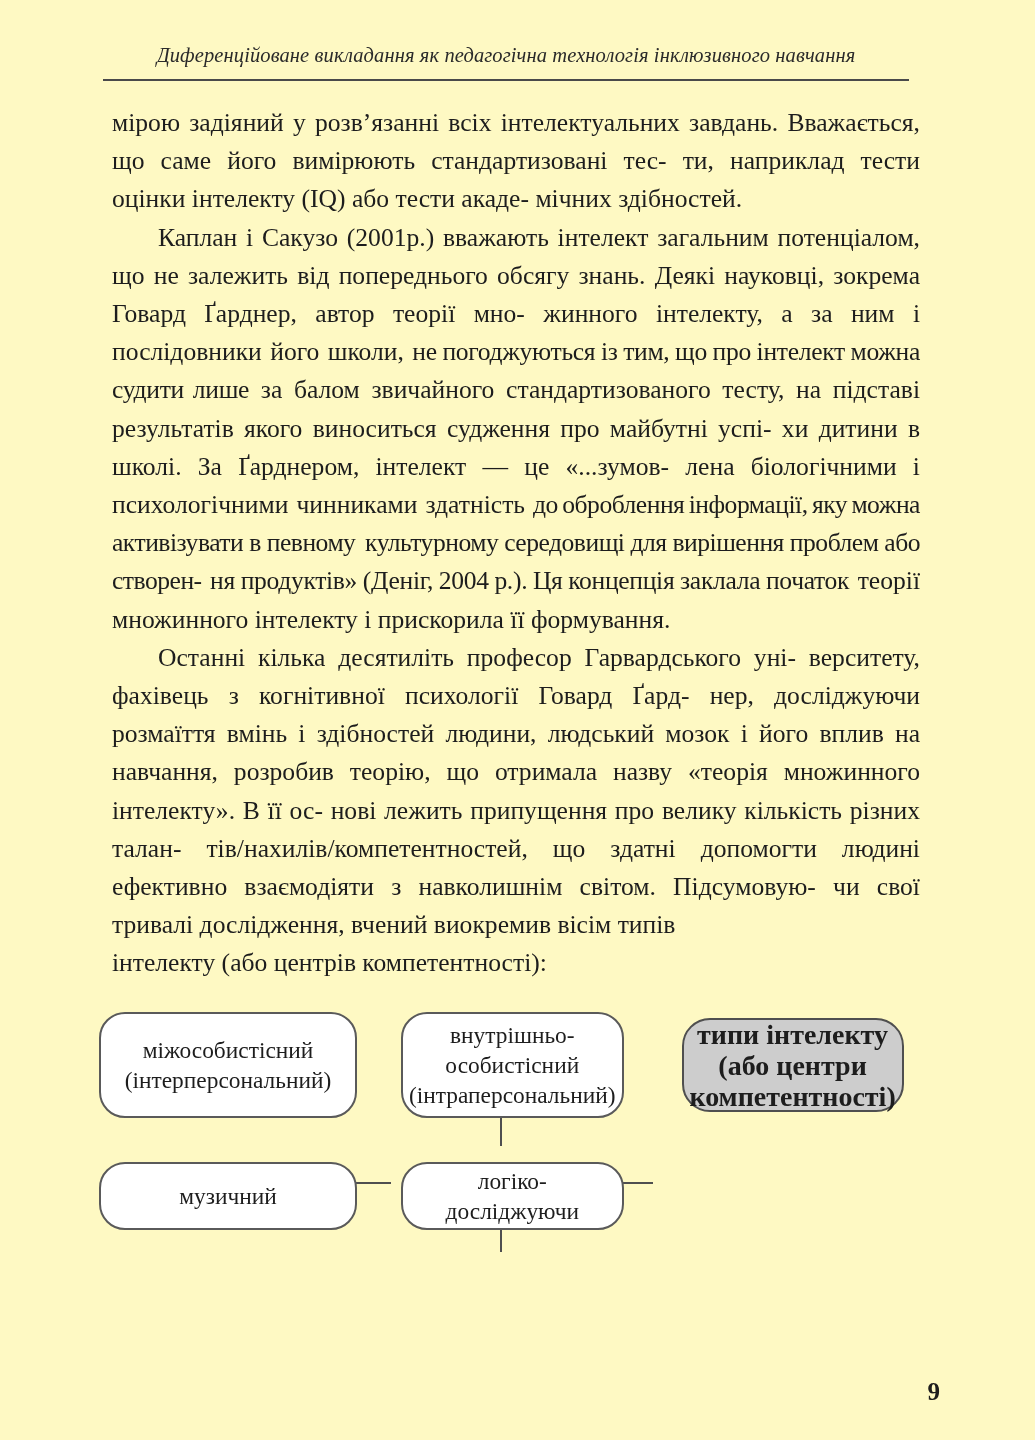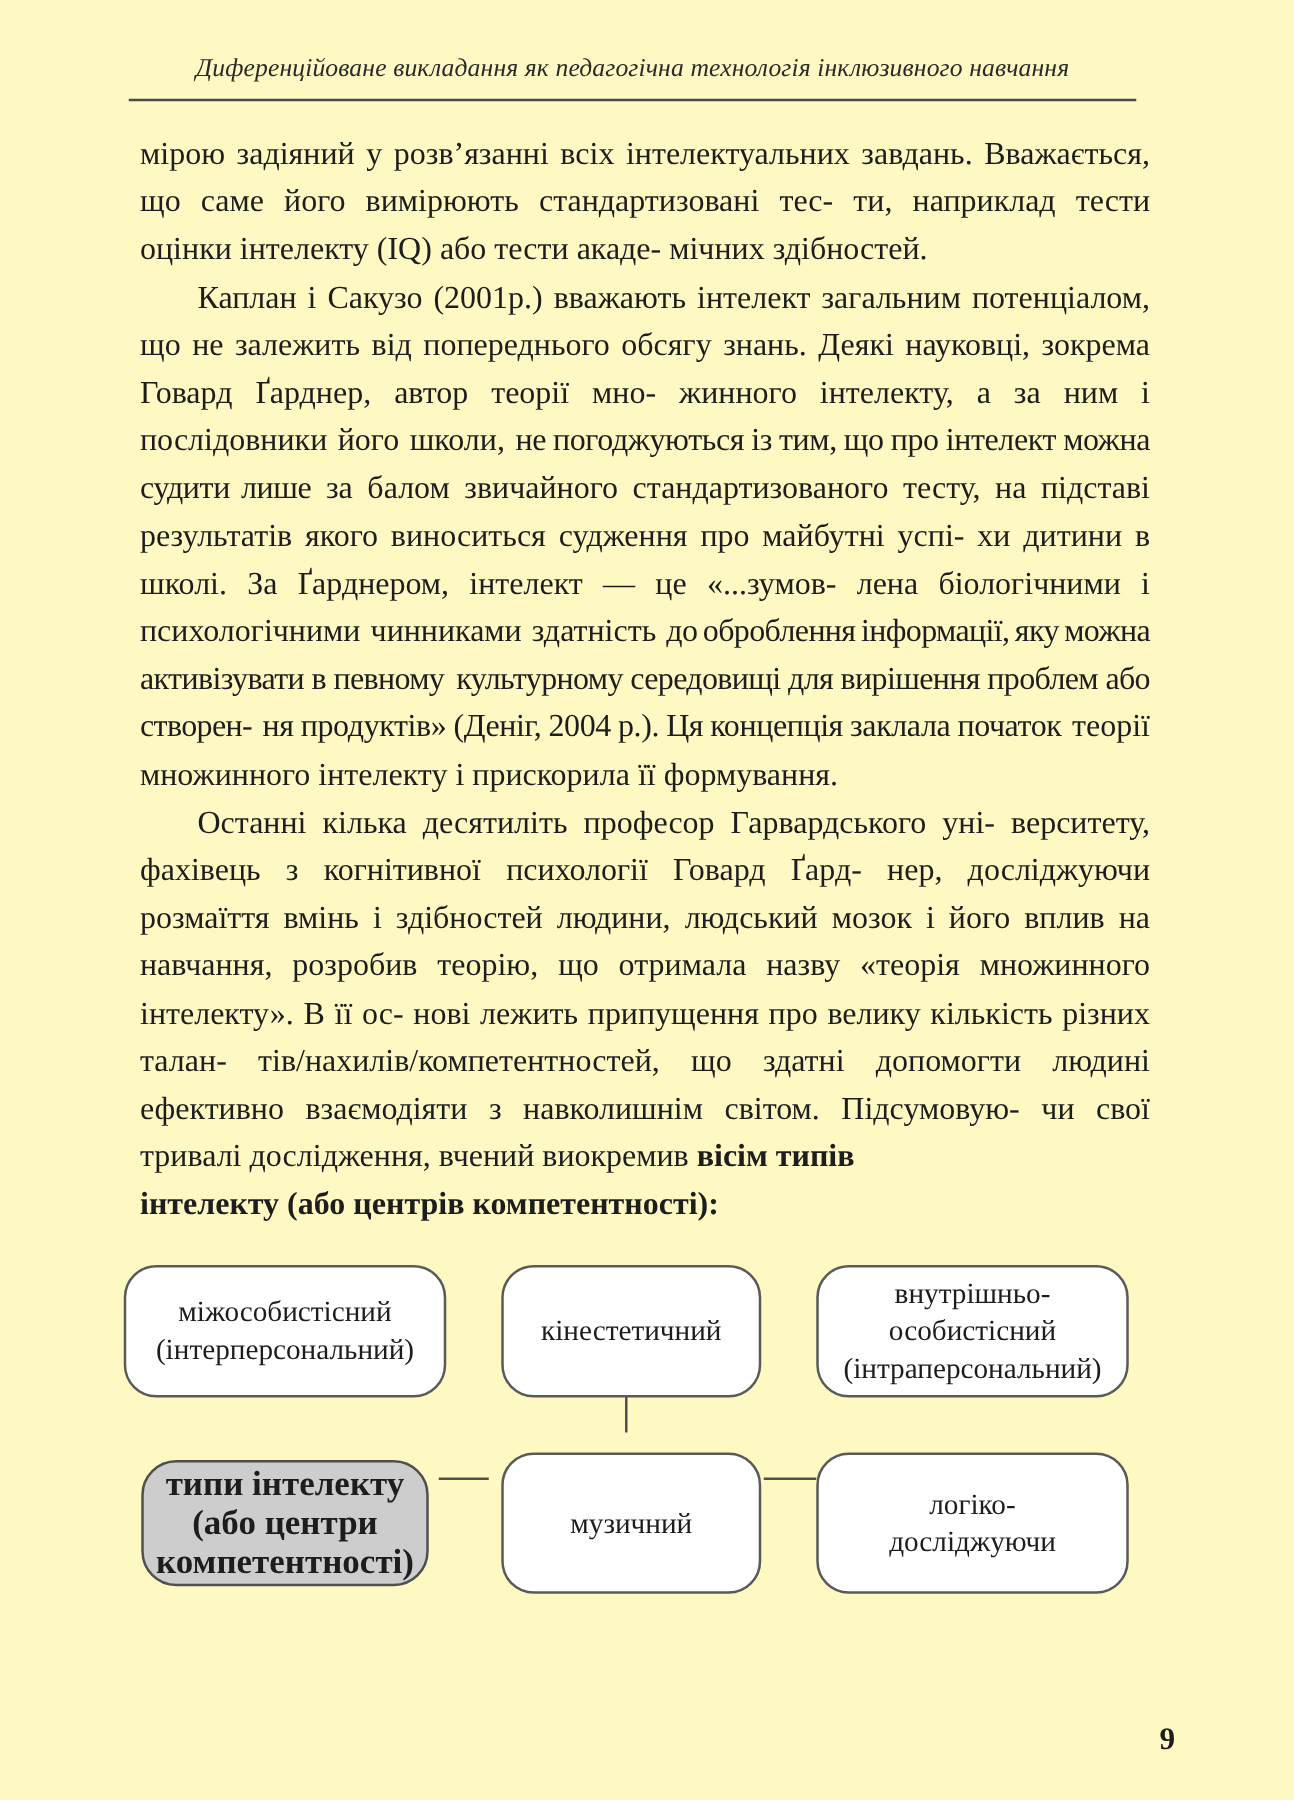--- a/index.html
+++ b/index.html
@@ -55,21 +55,21 @@
     font-size: 25.6px;
     line-height: 38.2px;
     text-align: justify;
     text-align-last: left;
     color: #1d1d1d;
     hyphens: none;
   }
   p.indent {
     text-indent: 46px;
   }
-  p.para b { font-weight: bold; }
+  p.para b { font-weight: normal; }
 
   
   .l-tight { word-spacing: -2.4px; letter-spacing: -0.32px; }
   .l-tight2 { word-spacing: -3.2px; letter-spacing: -0.5px; }
 
   
   .diagram {
     position: absolute;
     left: 99px;
     top: 1012px;
@@ -157,23 +157,20 @@
     <div class="conn conn-h" style="left:252px; top:170px; width:40px;"></div>
     <div class="conn conn-h" style="left:512px; top:170px; width:42px;"></div>
 
     <div class="dgrid">
 
       <div class="node">
         <span class="nlabel">міжособистісний
 (інтерперсональний)</span>
       </div>
 
-      <div class="node">
-        <span class="nlabel">кінестетичний</span>
-      </div>
 
 
       <div class="node">
         <span class="nlabel">внутрішньо-
 особистісний
 (інтраперсональний)</span>
       </div>
 
       <div class="node center">
         <span class="nlabel">типи інтелекту

